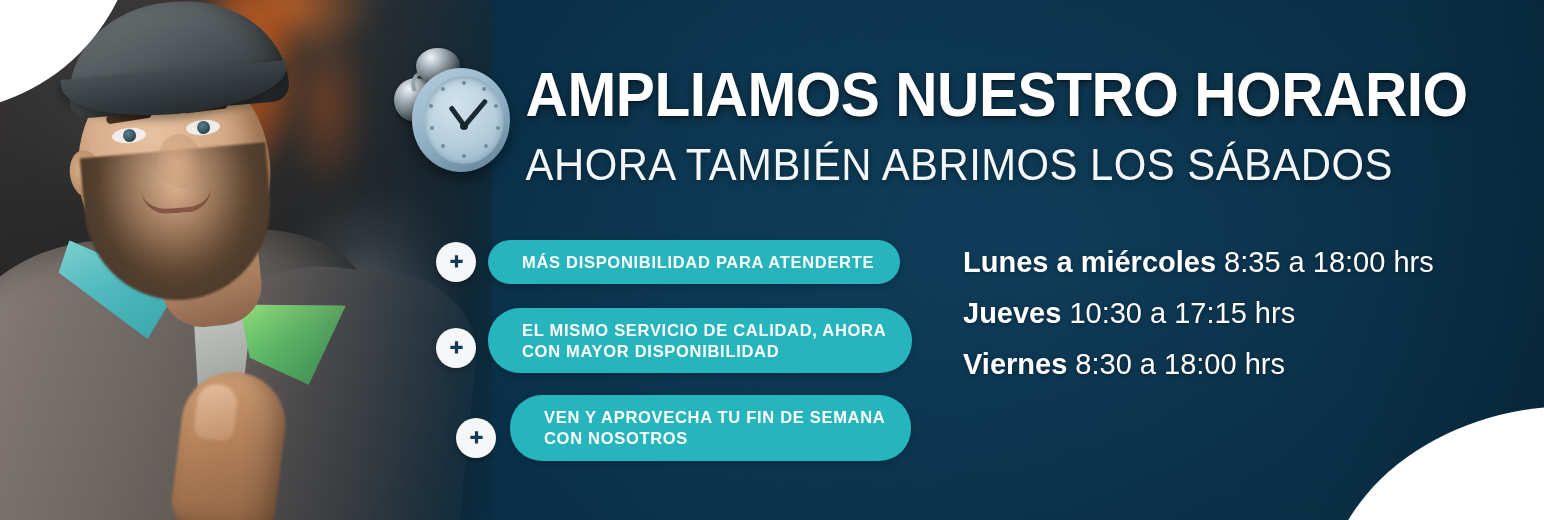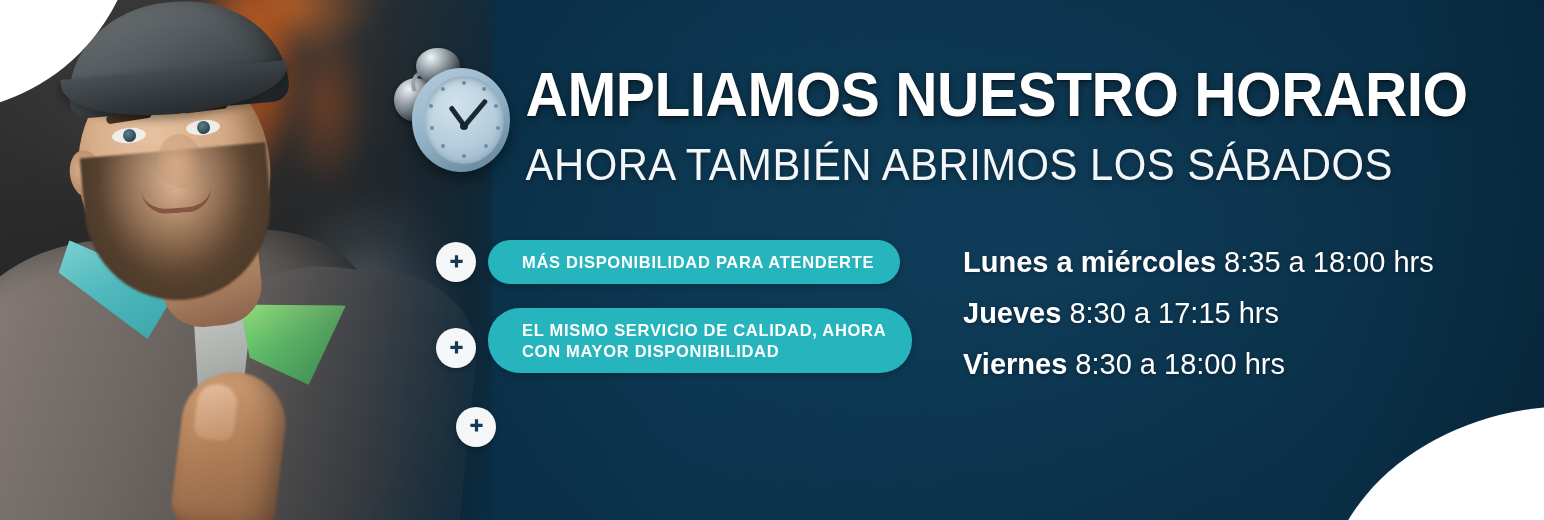--- a/index.html
+++ b/index.html
@@ -436,29 +436,31 @@
       <span class="badge-pill">EL MISMO SERVICIO DE CALIDAD, AHORA
 CON MAYOR DISPONIBILIDAD</span>
     </div>
 
     <div class="badge badge-3">
       <span class="badge-plus">
         <svg width="17" height="17" viewBox="0 0 17 17" aria-hidden="true">
           <path d="M6.9 1.2h3.2v4.5h4.5v3.2h-4.5v4.5H6.9V8.9H2.4V5.7h4.5z" fill="#153a55"></path>
         </svg>
       </span>
+      <span class="badge-pill">VEN Y APROVECHA TU FIN DE SEMANA
+CON NOSOTROS</span>
     </div>
 
   </div>
 
   <div class="schedule">
     <div class="sched-row">
       <span class="sched-day">Lunes a miércoles</span><span class="sched-time"> 8:35 a 18:00 hrs</span>
     </div>
     <div class="sched-row">
-      <span class="sched-day">Jueves</span><span class="sched-time"> 8:30 a 17:15 hrs</span>
+      <span class="sched-day">Jueves</span><span class="sched-time"> 10:30 a 17:15 hrs</span>
     </div>
     <div class="sched-row">
       <span class="sched-day">Viernes</span><span class="sched-time"> 8:30 a 18:00 hrs</span>
     </div>
   </div>
 
 </div>
 
 </body></html>

